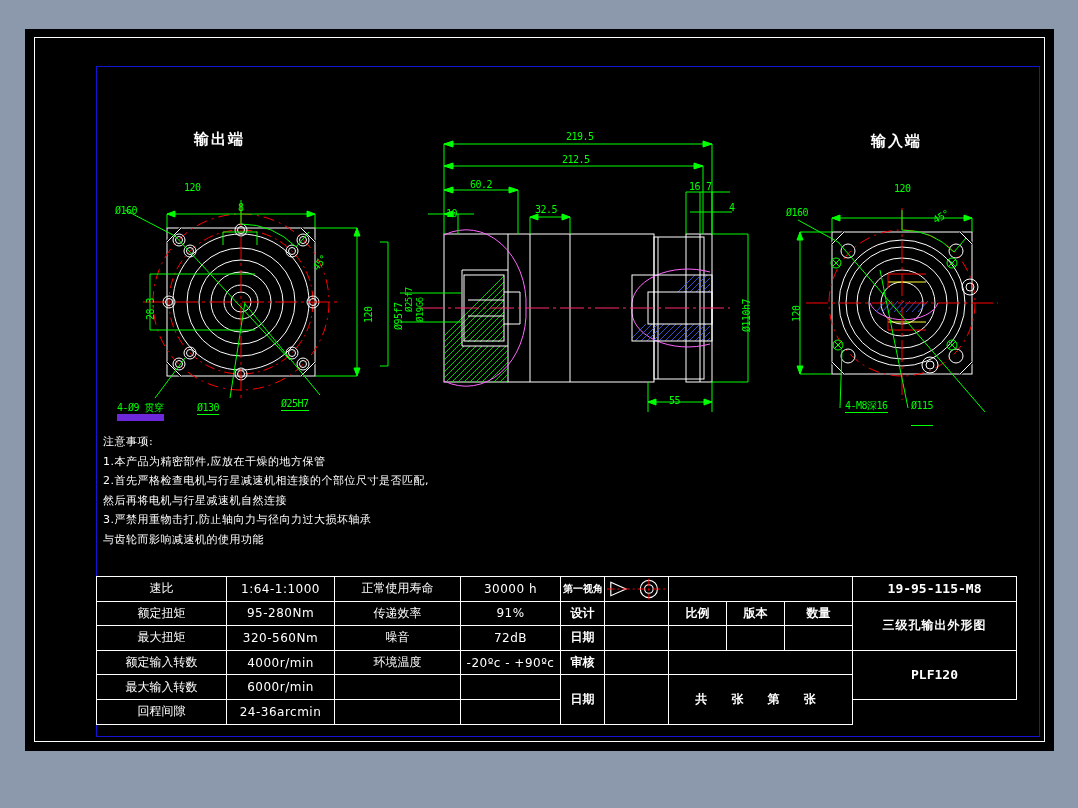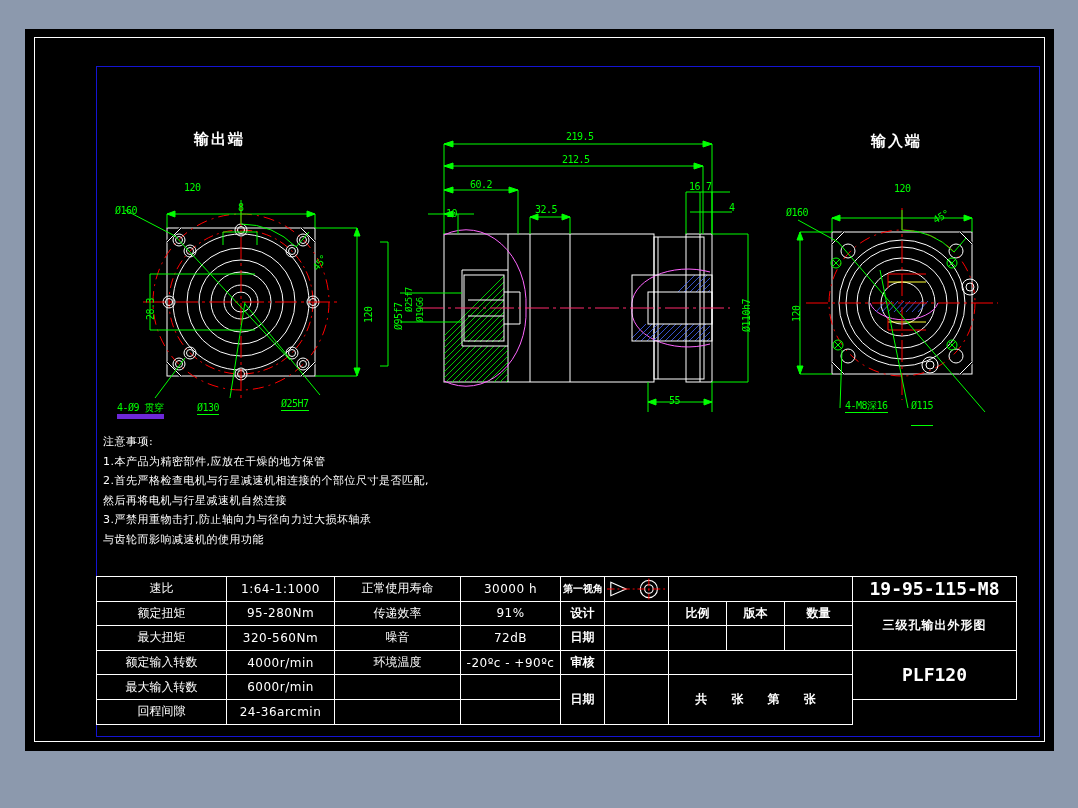--- a/index.html
+++ b/index.html
@@ -105,21 +105,21 @@
   }
   td.bigtitle {
     color: #00ff00;
     font-family: "DejaVu Sans", sans-serif;
     font-weight: bold;
     font-size: 19px;
     letter-spacing: 1px;
   }
   td.bigtitle.mono {
     font-family: "DejaVu Sans Mono", monospace;
-    font-size: 18px;
+    font-size: 13px;
     letter-spacing: 0px;
   }
   td.sym { padding: 0; }
   .symbox {
     display: flex; align-items: center; justify-content: center;
     height: 100%;
   }
   td.sheetcount {
     color: #00ff00;
     font-family: "DejaVu Sans", sans-serif;
@@ -234,21 +234,21 @@
     </g>
   </svg>
 
   <div class="dimtxt" style="left:184px; top:183px;">120</div>
   <div class="dimtxt" style="left:238px; top:203px;">8</div>
   <div class="dimtxt" style="left:115px; top:206px;">Ø160</div>
   <div class="dimtxt vert" style="left:364px; top:323px;">120</div>
   <div class="dimtxt vert" style="left:394px; top:330px;">Ø95f7</div>
   <div class="dimtxt vert" style="left:146px; top:320px;">28.3</div>
   <div class="dimtxt" style="left:312px; top:258px; transform:rotate(-52deg);">45°</div>
-  <div class="dimtxt" style="left:117px; top:403px; border-bottom:5px solid #6d28d9; padding-bottom:1px;">4-Ø9 贯穿</div>
+  <div class="dimtxt" style="left:117px; top:403px; border-bottom:7px solid #6d28d9; padding-bottom:1px;">4-Ø9 贯穿</div>
   <div class="dimtxt" style="left:197px; top:403px; border-bottom:1px solid #00ff00; padding-bottom:1px;">Ø130</div>
   <div class="dimtxt" style="left:281px; top:399px; border-bottom:1px solid #00ff00; padding-bottom:1px;">Ø25H7</div>
 
   <svg width="370" height="300" style="position:absolute;left:400px;top:120px;">
 
     <rect x="44" y="114" width="210" height="148" fill="none" stroke="#ffffff" stroke-width="1"></rect>
 
     <line x1="108" y1="114" x2="108" y2="262" stroke="#ffffff" stroke-width="1"></line>
     <line x1="130" y1="114" x2="130" y2="262" stroke="#ffffff" stroke-width="1"></line>
     <line x1="170" y1="114" x2="170" y2="262" stroke="#ffffff" stroke-width="1"></line>

